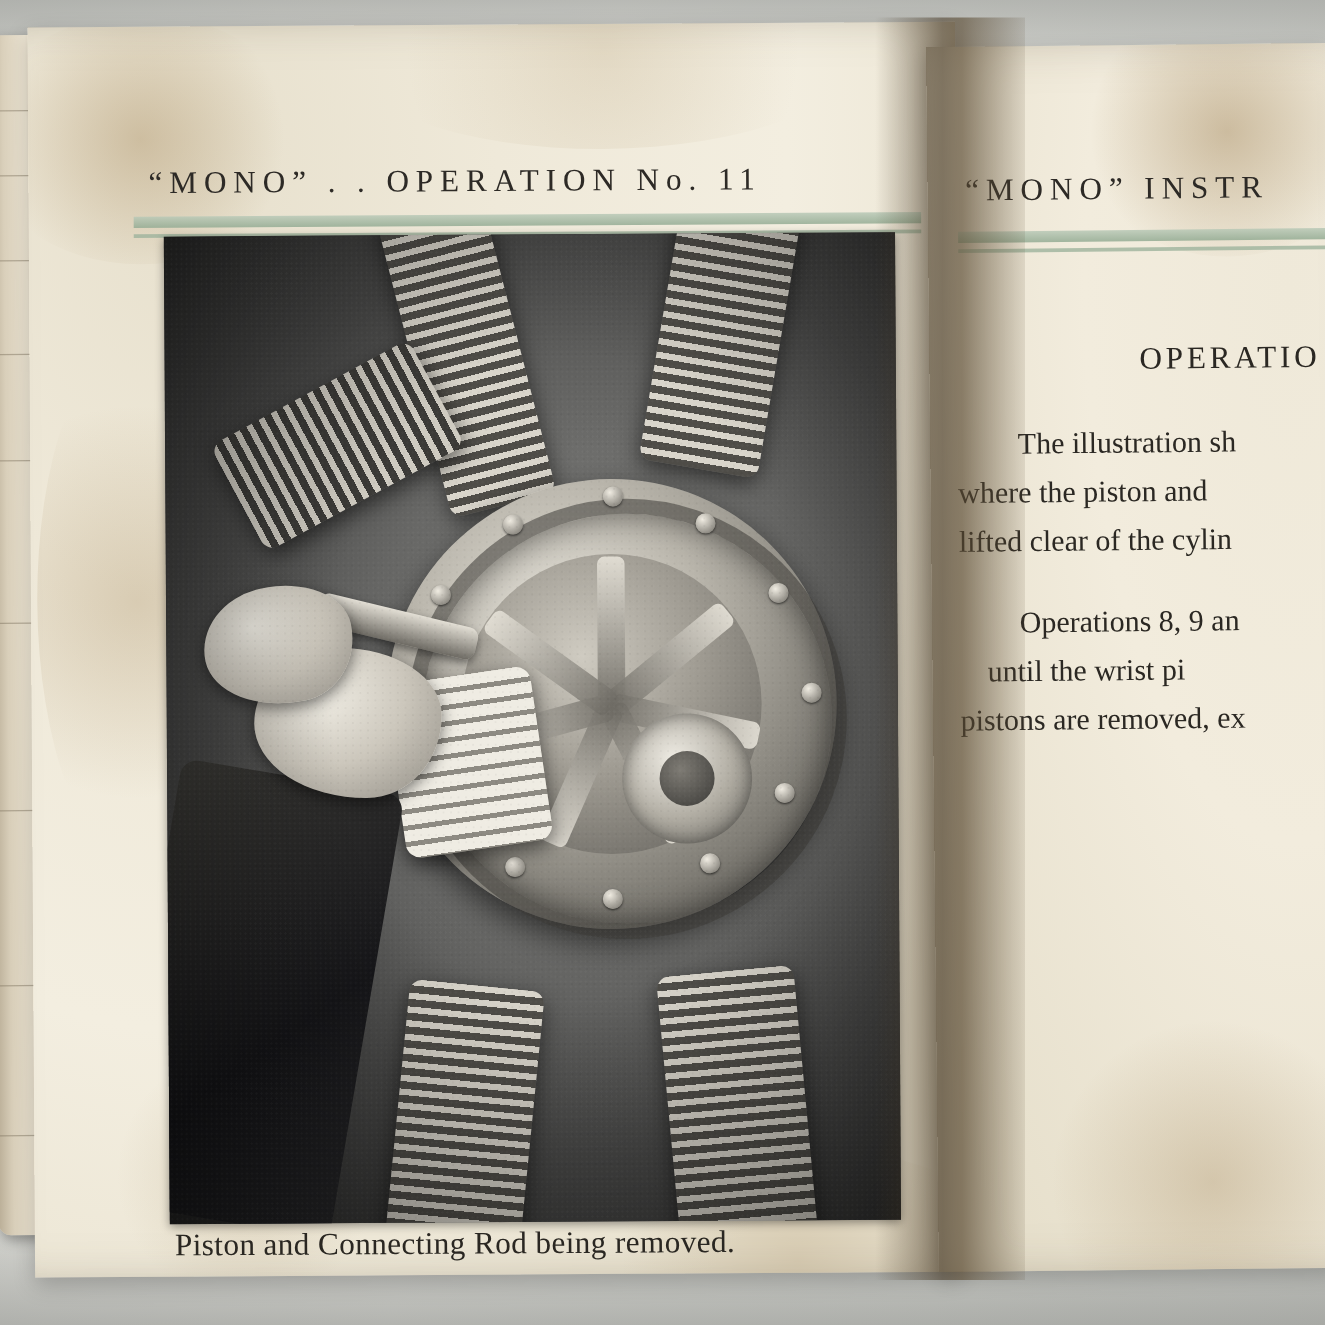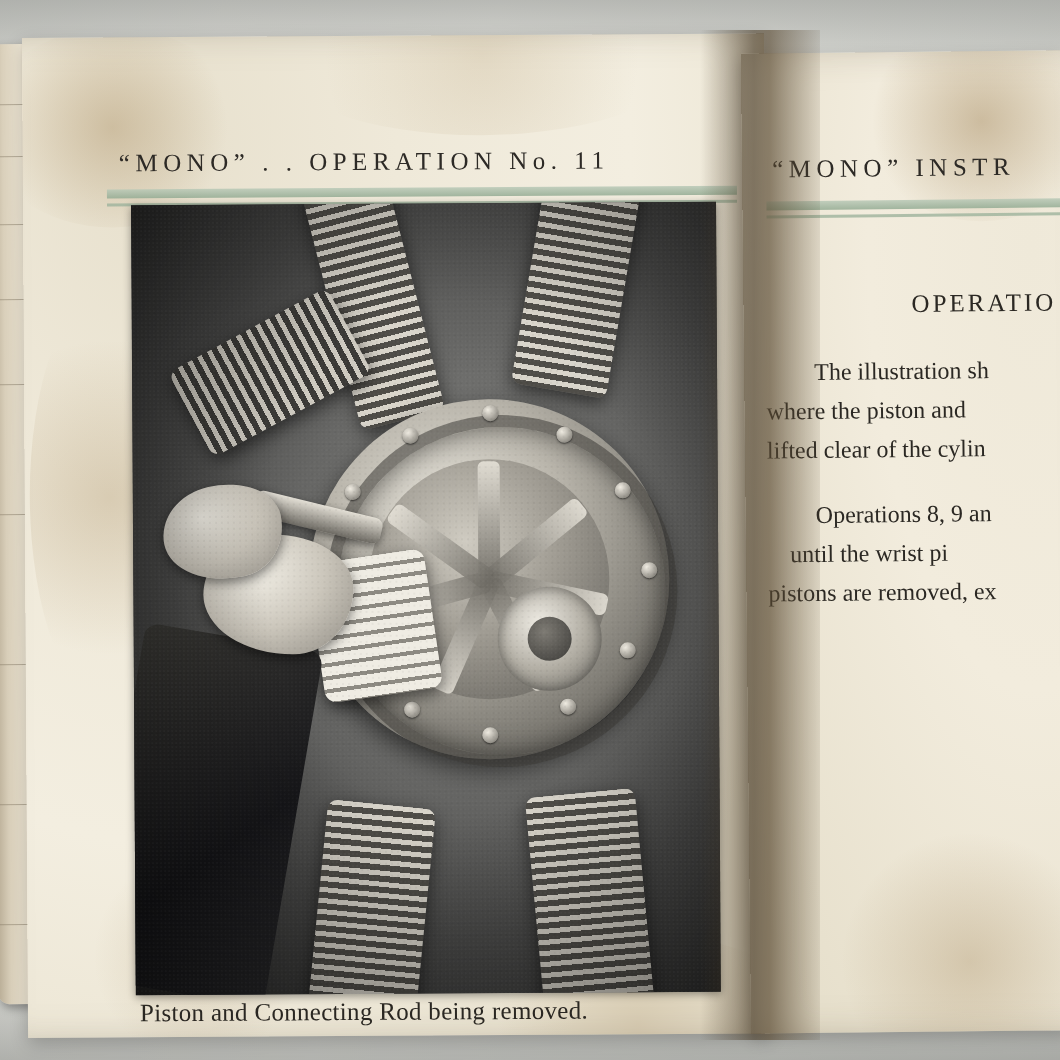--- a/index.html
+++ b/index.html
@@ -20,21 +20,21 @@
     position:absolute;left:0;top:0;width:1060px;height:70px;
     background:linear-gradient(180deg,rgba(150,152,148,.55),rgba(150,152,148,0));
   }
   .backdrop-shade-bottom{
     position:absolute;left:0;bottom:0;width:1060px;height:90px;
     background:linear-gradient(0deg,rgba(140,142,138,.55),rgba(140,142,138,0));
   }
 
   
   .book{
-    position:absolute;left:0;top:30px;width:932px;height:1010px;padding-left:48px;
+    position:absolute;left:0;top:14px;width:932px;height:1010px;padding-left:48px;
   }
 
   
   .page-block{
     position:absolute;left:-6px;top:14px;width:56px;height:960px;
     background:linear-gradient(90deg,#b9ad96 0%,#d9cfba 22%,#efe7d5 55%,#dcd2bd 80%,#c3b8a2 100%);
     border-radius:6px 2px 2px 10px;
     box-shadow:2px 4px 10px rgba(0,0,0,.35);
     transform:rotate(-0.6deg);
   }

